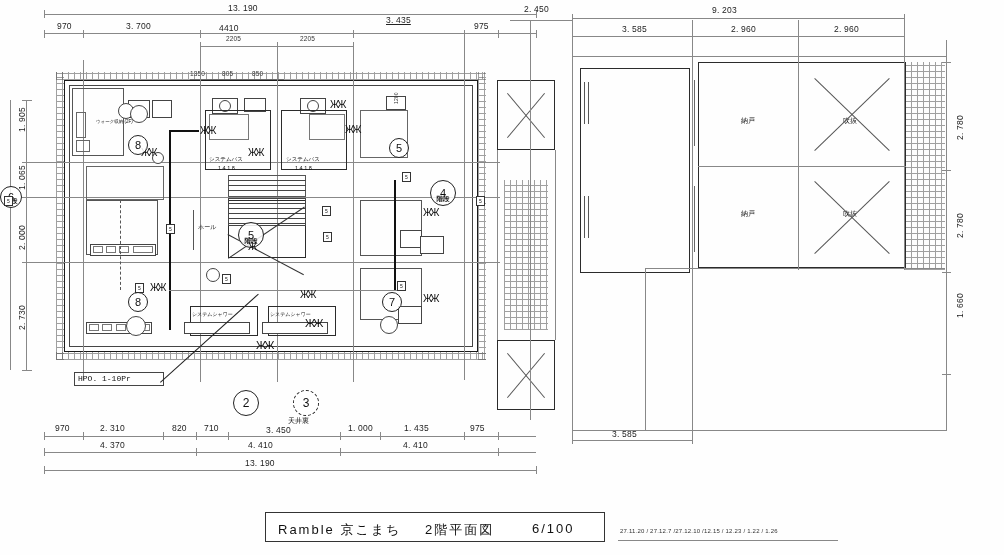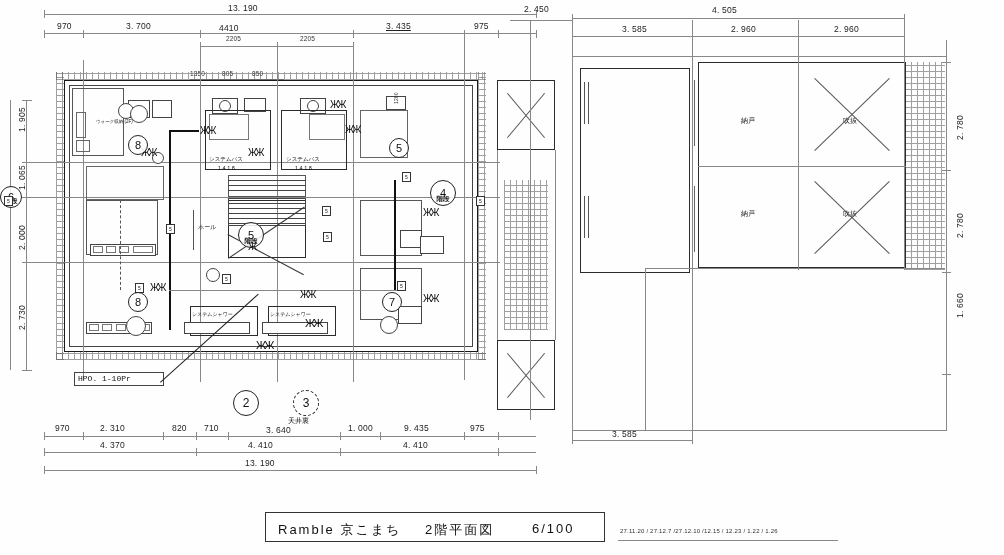--- a/index.html
+++ b/index.html
@@ -52,21 +52,21 @@
 
   <div class="ln lnh thin" style="left:44px;top:14px;width:492px;"></div>
   <div class="txt dim" style="left:228px;top:4px;">13. 190</div>
   <div class="ln lnv thin" style="left:44px;top:10px;height:8px;"></div>
   <div class="ln lnv thin" style="left:536px;top:10px;height:8px;"></div>
 
   <div class="ln lnh thin" style="left:44px;top:33px;width:492px;"></div>
   <div class="txt dim" style="left:57px;top:22px;">970</div>
   <div class="txt dim" style="left:126px;top:22px;">3. 700</div>
   <div class="txt dim" style="left:219px;top:24px;">4410</div>
-  <div class="txt dim" style="left:386px;top:22px;text-decoration:underline;">3. 435</div>
+  <div class="txt dim" style="left:386px;top:16px;text-decoration:underline;">3. 435</div>
   <div class="txt dim" style="left:474px;top:22px;">975</div>
 
   <div class="ln lnv thin" style="left:44px;top:30px;height:8px;"></div>
   <div class="ln lnv thin" style="left:83px;top:30px;height:8px;"></div>
   <div class="ln lnv thin" style="left:200px;top:30px;height:8px;"></div>
   <div class="ln lnv thin" style="left:353px;top:30px;height:8px;"></div>
   <div class="ln lnv thin" style="left:464px;top:30px;height:8px;"></div>
   <div class="ln lnv thin" style="left:498px;top:30px;height:8px;"></div>
   <div class="ln lnv thin" style="left:536px;top:30px;height:8px;"></div>
 
@@ -79,21 +79,21 @@
 
   <div class="ln lnh thin" style="left:190px;top:79px;width:94px;"></div>
   <div class="txt dimsm" style="left:190px;top:71px;">1350</div>
   <div class="txt dimsm" style="left:222px;top:71px;">805</div>
   <div class="txt dimsm" style="left:252px;top:71px;">850</div>
 
   <div class="txt dim" style="left:524px;top:5px;">2. 450</div>
   <div class="ln lnh thin" style="left:510px;top:20px;width:62px;"></div>
 
   <div class="ln lnh thin" style="left:572px;top:18px;width:332px;"></div>
-  <div class="txt dim" style="left:712px;top:6px;">4. 505</div>
+  <div class="txt dim" style="left:712px;top:6px;">9. 203</div>
   <div class="ln lnv thin" style="left:572px;top:14px;height:8px;"></div>
   <div class="ln lnv thin" style="left:904px;top:14px;height:8px;"></div>
 
   <div class="ln lnh thin" style="left:572px;top:36px;width:332px;"></div>
   <div class="txt dim" style="left:622px;top:25px;">3. 585</div>
   <div class="txt dim" style="left:731px;top:25px;">2. 960</div>
   <div class="txt dim" style="left:834px;top:25px;">2. 960</div>
   <div class="ln lnv thin" style="left:572px;top:32px;height:8px;"></div>
   <div class="ln lnv thin" style="left:692px;top:32px;height:8px;"></div>
   <div class="ln lnv thin" style="left:798px;top:32px;height:8px;"></div>
@@ -328,23 +328,23 @@
   <div class="circ dash" style="left:293px;top:390px;width:26px;height:26px;font-size:12px;">
     <span>3</span>
   </div>
   <div class="txt jp" style="left:288px;top:417px;">天井裏</div>
 
   <div class="ln lnh thin" style="left:44px;top:436px;width:492px;"></div>
   <div class="txt dim" style="left:55px;top:424px;">970</div>
   <div class="txt dim" style="left:100px;top:424px;">2. 310</div>
   <div class="txt dim" style="left:172px;top:424px;">820</div>
   <div class="txt dim" style="left:204px;top:424px;">710</div>
-  <div class="txt dim" style="left:266px;top:426px;">3. 640</div>
+  <div class="txt dim" style="left:266px;top:426px;">3. 450</div>
   <div class="txt dim" style="left:348px;top:424px;">1. 000</div>
-  <div class="txt dim" style="left:404px;top:424px;">9. 435</div>
+  <div class="txt dim" style="left:404px;top:424px;">1. 435</div>
   <div class="txt dim" style="left:470px;top:424px;">975</div>
   <div class="ln lnv thin" style="left:44px;top:432px;height:8px;"></div>
   <div class="ln lnv thin" style="left:83px;top:432px;height:8px;"></div>
   <div class="ln lnv thin" style="left:163px;top:432px;height:8px;"></div>
   <div class="ln lnv thin" style="left:196px;top:432px;height:8px;"></div>
   <div class="ln lnv thin" style="left:228px;top:432px;height:8px;"></div>
   <div class="ln lnv thin" style="left:340px;top:432px;height:8px;"></div>
   <div class="ln lnv thin" style="left:380px;top:432px;height:8px;"></div>
   <div class="ln lnv thin" style="left:464px;top:432px;height:8px;"></div>
   <div class="ln lnv thin" style="left:498px;top:432px;height:8px;"></div>

